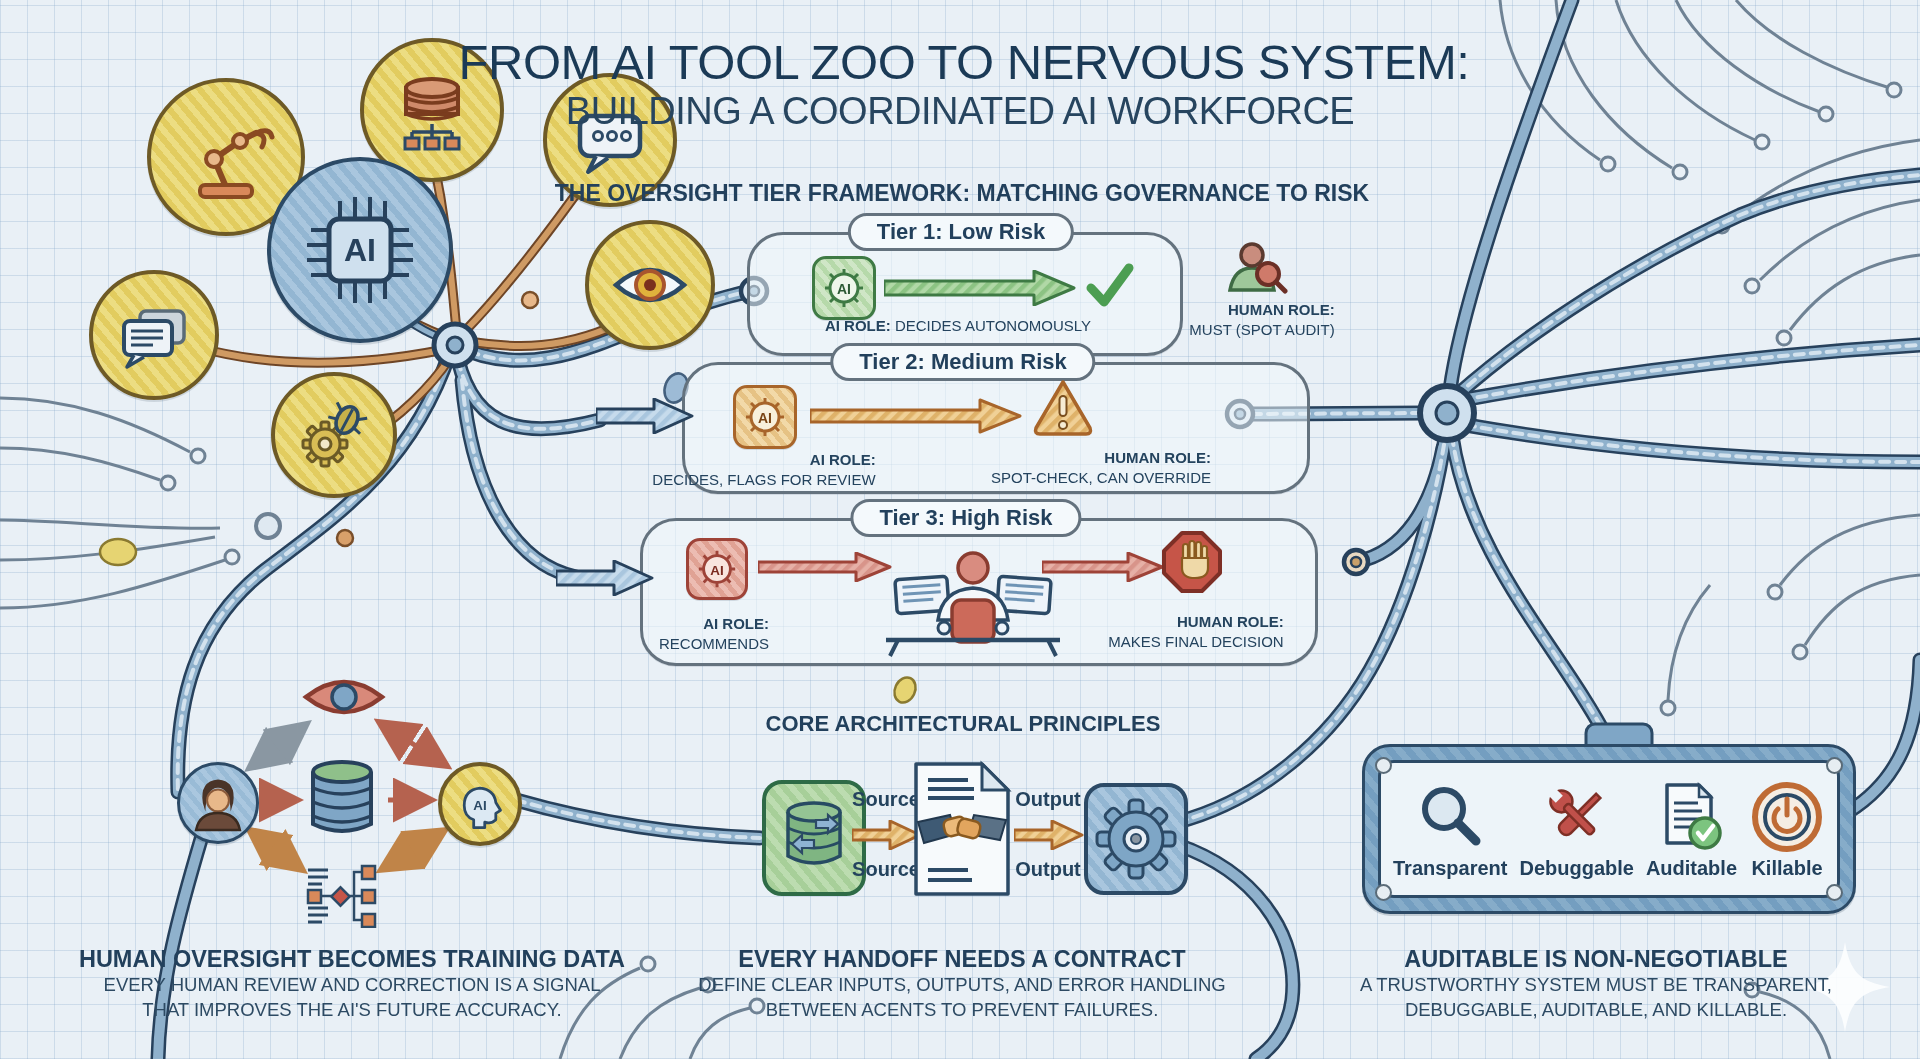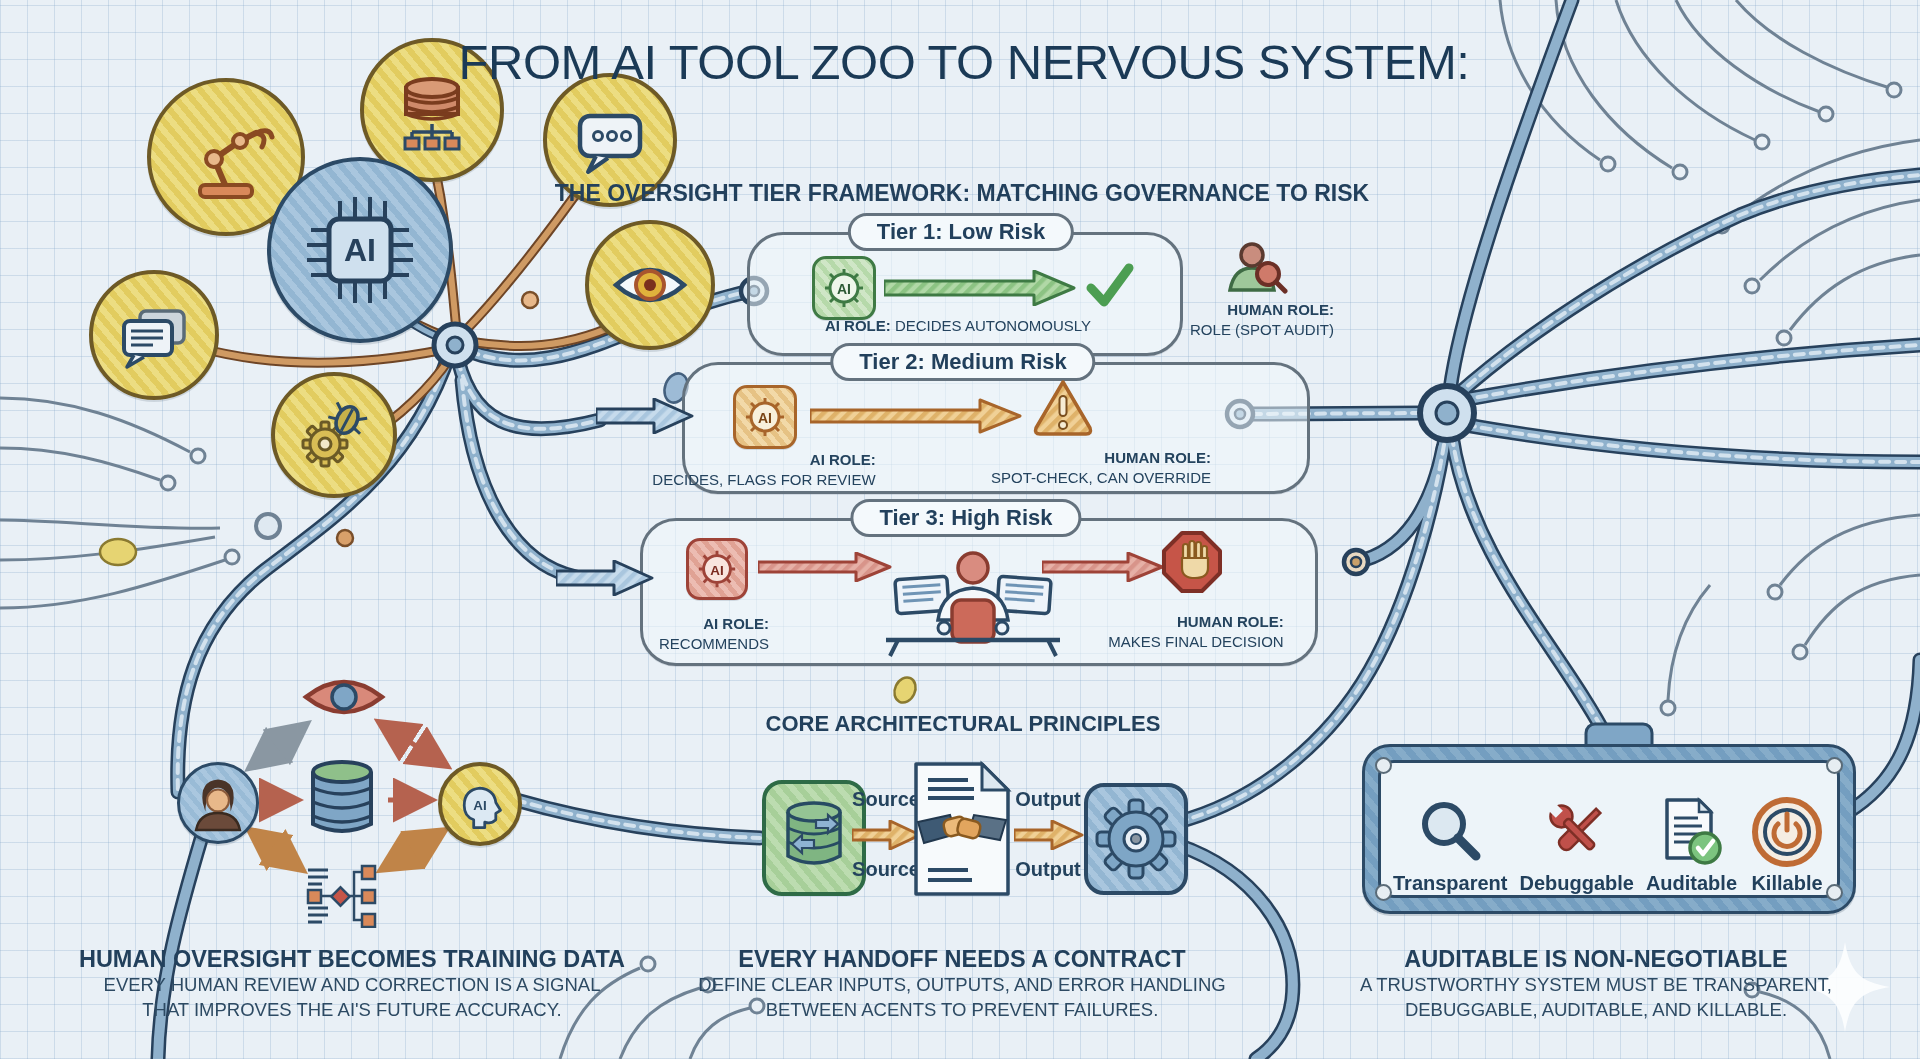--- a/index.html
+++ b/index.html
@@ -35,21 +35,21 @@
   .cc.b{border:4px solid #2c4a66;background:repeating-linear-gradient(50deg,#a9c6de 0 6px,#93b6d2 6px 12px);}
   .cc.p{border:3.5px solid #2c4a66;background:repeating-linear-gradient(50deg,#aac7df 0 5px,#99bbd6 5px 10px);}
   
   .h-core{font-size:22px;font-weight:700;white-space:nowrap;color:#22405c;}
   .flowlab{font-size:20px;font-weight:700;white-space:nowrap;color:#24435e;}
   .greenbox{border:4px solid #2e6b46;border-radius:20px;background:repeating-linear-gradient(50deg,#bcdcb0 0 6px,#a7cf99 6px 12px);display:flex;align-items:center;justify-content:center;}
   .bluebox{border:4px solid #2c4a66;border-radius:20px;background:repeating-linear-gradient(50deg,#a9c6de 0 6px,#93b6d2 6px 12px);display:flex;align-items:center;justify-content:center;}
   
   .panel-outer{background:repeating-linear-gradient(50deg,#86acc9 0 7px,#749ec0 7px 14px);border:3.5px solid #2c4a66;border-radius:28px;box-shadow:0 2px 0 rgba(40,60,80,.2);}
   .panel-inner{position:absolute;left:13px;top:13px;right:13px;bottom:13px;background:#edf4f9;border:3px solid #2c4a66;border-radius:16px;
-               display:flex;align-items:flex-end;justify-content:space-evenly;}
+               display:flex;align-items:center;justify-content:space-evenly;}
   .pitem{display:flex;flex-direction:column;align-items:center;justify-content:center;gap:2px;}
   .pitem .lbl{font-size:20px;font-weight:700;color:#22405c;white-space:nowrap;}
   .screw{position:absolute;width:13px;height:13px;border-radius:50%;border:2.5px solid #5a6b78;background:#e6edf2;}
   
   .bp{transform:translateX(-50%);text-align:center;width:560px;}
   .bp .bh{font-size:23.5px;font-weight:700;color:#22405c;white-space:nowrap;}
   .bp .bl{font-size:18.5px;font-weight:400;color:#2d4a63;line-height:1.34;white-space:nowrap;}
 </style>
 </head>
 <body>
@@ -348,20 +348,21 @@
         <circle r="6" fill="#f2e8c8" stroke="#6b5a26" stroke-width="3"></circle>
       </g>
       <g transform="rotate(28 54 26)">
         <ellipse cx="54" cy="26" rx="10" ry="14" fill="#c7b14a" stroke="#2c4a66" stroke-width="3.5"></ellipse>
         <path d="M54,14 v24 M44,20 l-7,-5 M44,30 l-8,2 M64,20 l7,-5 M64,30 l8,2" stroke="#2c4a66" stroke-width="3" fill="none"></path>
       </g>
     </svg>
   </div>
 
   <div class="abs cx title1" style="left:964px;top:34px;">FROM AI TOOL ZOO TO NERVOUS SYSTEM:</div>
+  <div class="abs cx title2" style="left:960px;top:90px;">BUILDING A COORDINATED AI WORKFORCE</div>
   <div class="abs cx h-framework" style="left:962px;top:180px;">THE OVERSIGHT TIER FRAMEWORK: MATCHING GOVERNANCE TO RISK</div>
 
   <div class="abs tierbox" style="left:747px;top:232px;width:430px;height:118px;"></div>
   <div class="abs pill" style="left:961px;top:232px;">Tier 1: Low Risk</div>
   <div class="abs chip g" style="left:812px;top:256px;width:58px;height:58px;">
     <svg width="46" height="46" viewBox="0 0 46 46">
       <circle cx="23" cy="23" r="14" fill="#eef6ea" stroke="#3e7a44" stroke-width="3"></circle>
       <g stroke="#3e7a44" stroke-width="3">
           <path d="M23,4 v6 M23,36 v6 M4,23 h6 M36,23 h6 M9,9 l4,4 M33,33 l4,4 M37,9 l-4,4 M13,33 l-4,4"></path>
         </g>
@@ -379,21 +380,21 @@
     <span>DECIDES AUTONOMOUSLY</span>
   </div>
   <svg class="abs" style="left:1222px;top:238px;" width="66" height="62" viewBox="0 0 66 62">
     <path d="M8,52 Q12,30 30,30 Q48,30 52,52 Z" fill="#9ec89a" stroke="#3e6b44" stroke-width="3.5"></path>
     <circle cx="30" cy="17" r="11" fill="#c98d7e" stroke="#5a3a30" stroke-width="3.5"></circle>
     <circle cx="46" cy="36" r="11" fill="#cf7a6a" stroke="#6b2f26" stroke-width="4"></circle>
     <line x1="54" y1="44" x2="63" y2="53" stroke="#6b2f26" stroke-width="5" stroke-linecap="round"></line>
   </svg>
   <div class="abs cx role" style="left:1262px;top:300px;">
     <div class="roleL">HUMAN ROLE:</div>
-    <div>ROLE (SPOT AUDIT)</div>
+    <div>MUST (SPOT AUDIT)</div>
   </div>
 
   <div class="abs tierbox" style="left:682px;top:362px;width:622px;height:126px;"></div>
   <div class="abs pill" style="left:963px;top:362px;">Tier 2: Medium Risk</div>
   <svg class="abs" style="left:596px;top:398px;" width="100" height="36" viewBox="0 0 100 36">
     <polygon points="0,11 58,11 58,1 96,18 58,35 58,25 0,25" fill="url(#hb)" stroke="#27415c" stroke-width="3" stroke-linejoin="round"></polygon>
   </svg>
   <div class="abs chip o" style="left:733px;top:385px;width:58px;height:58px;">
     <svg width="46" height="46" viewBox="0 0 46 46">
       <circle cx="23" cy="23" r="14" fill="#f8f0dc" stroke="#a8652a" stroke-width="3"></circle>

